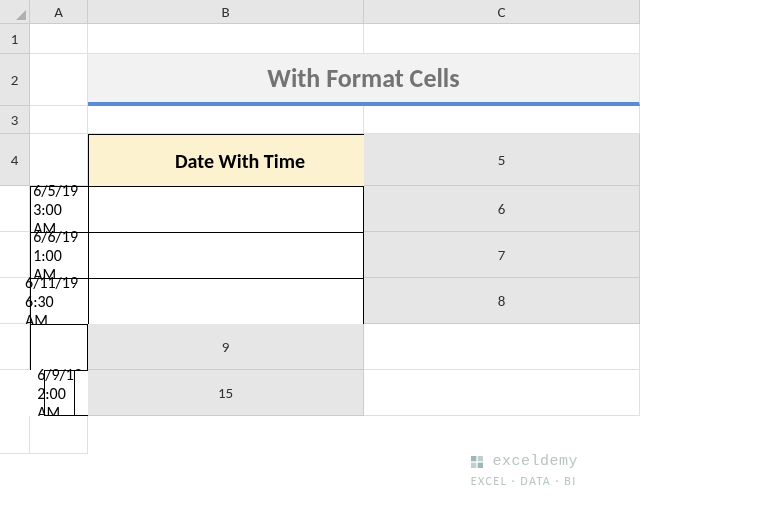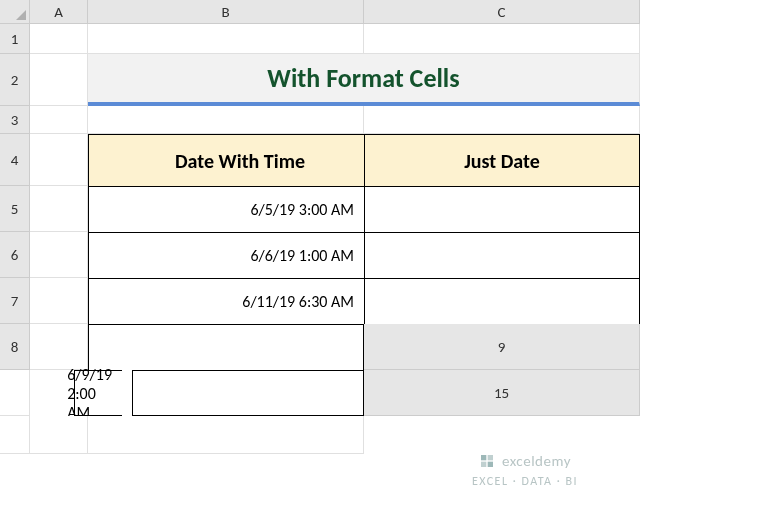--- a/index.html
+++ b/index.html
@@ -61,21 +61,21 @@
   .title-cell {
     grid-column: 3 / 5;
     grid-row: 3;
     background: #f2f2f2;
     border-bottom: 4px solid #5b8bd6;
     display: flex;
     align-items: center;
     justify-content: center;
     font-size: 26px;
     font-weight: bold;
-    color: #14532d;
+    color: #737373;
     border-right: 1px solid #e0e0e0;
   }
   .tbl {
     border: 1px solid #000;
     display: flex;
     align-items: center;
     padding: 0 10px;
     font-size: 16px;
   }
   .tbl-header {
@@ -100,20 +100,21 @@
     letter-spacing: 0.5px;
     display: flex;
     align-items: center;
     gap: 6px;
     flex-direction: column;
   }
   .watermark .brand {
     display: flex;
     align-items: center;
     gap: 7px;
+    font-family: Liberation Mono, monospace;
   }
   .watermark .tag {
     font-size: 12px;
     letter-spacing: 1.5px;
     margin-top: -2px;
   }
   .wmicon {
     width: 16px; height: 16px;
     display: inline-block;
   }
@@ -137,21 +138,20 @@
   <div class="title-cell">With Format Cells</div>
 
   <div class="rowhead">3</div>
   <div class="cell"></div>
   <div class="cell"></div>
   <div class="cell"></div>
 
   <div class="rowhead">4</div>
   <div class="cell"></div>
   <div class="cell tbl tbl-header tbl-left tbl-top">Date With Time</div>
-  <div class="cell tbl tbl-header tbl-top">Just Date</div>
 
   <div class="rowhead">5</div>
   <div class="cell"></div>
   <div class="cell tbl tbl-data tbl-left tbl-mid">6/5/19 3:00 AM</div>
   <div class="cell tbl tbl-data tbl-mid"></div>
 
   <div class="rowhead">6</div>
   <div class="cell"></div>
   <div class="cell tbl tbl-data tbl-left tbl-mid">6/6/19 1:00 AM</div>
   <div class="cell tbl tbl-data tbl-mid"></div>

